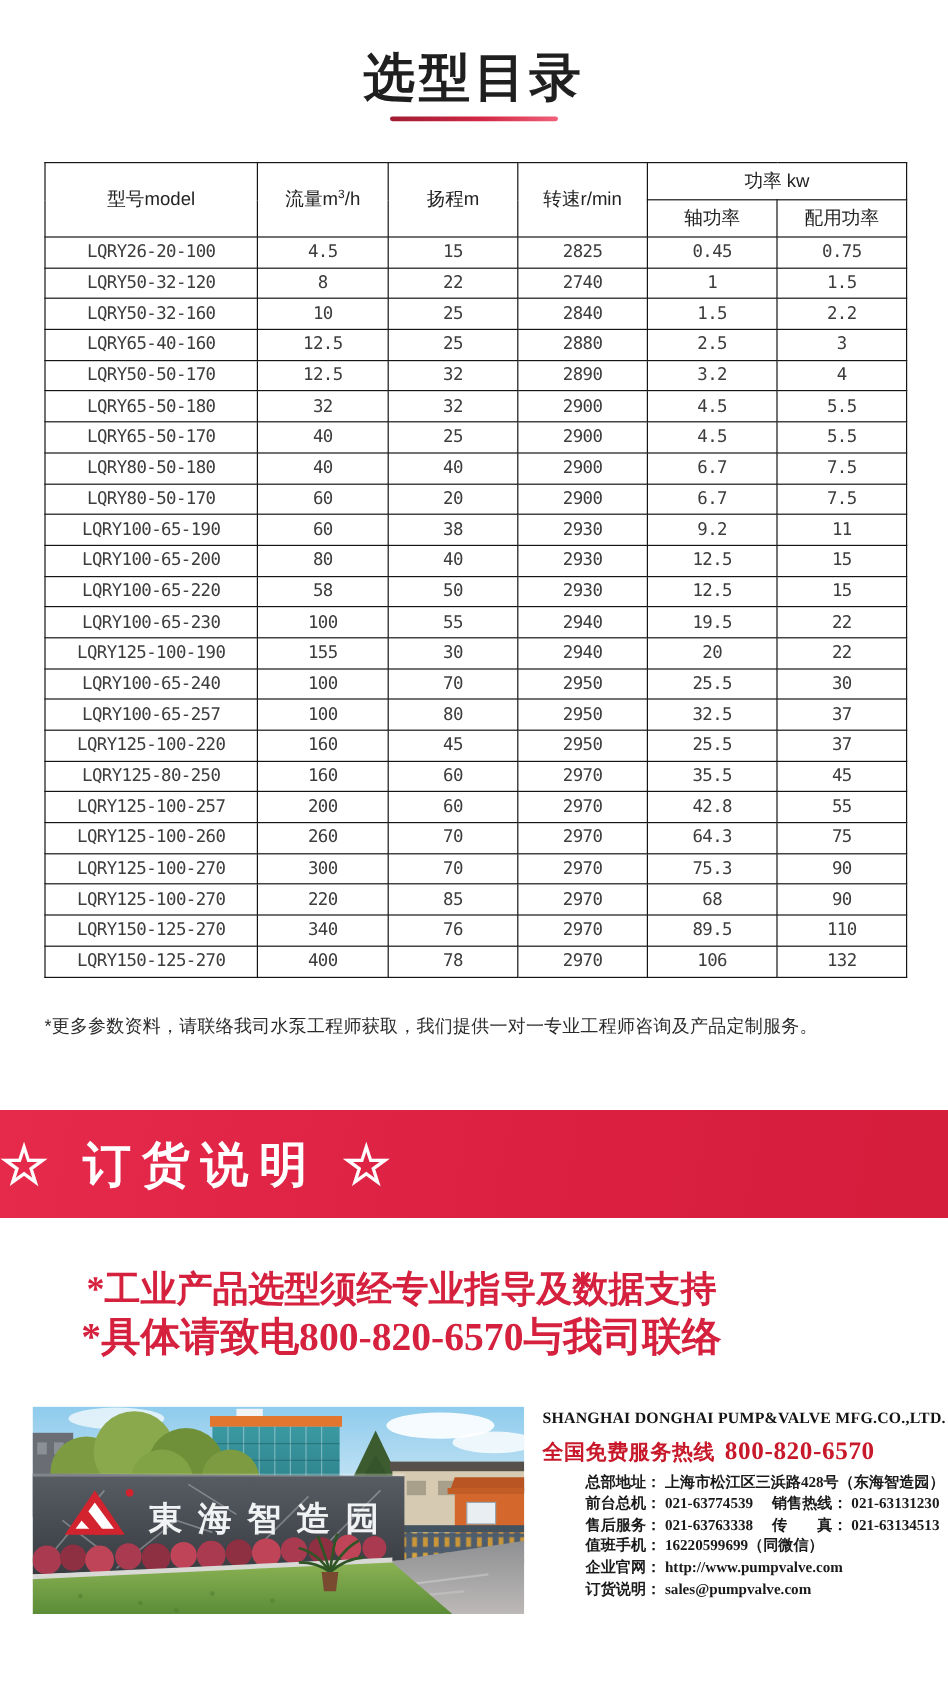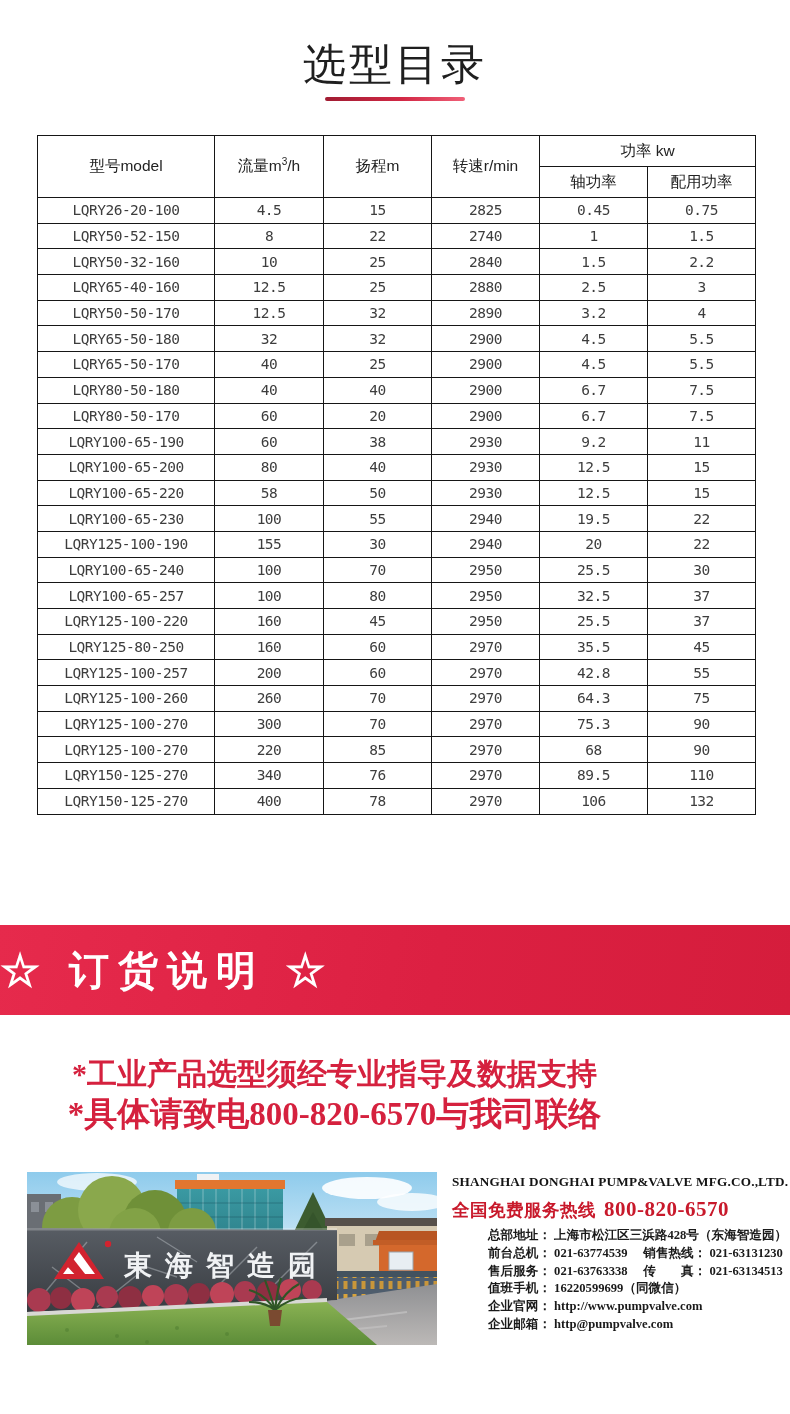--- a/index.html
+++ b/index.html
@@ -7,21 +7,21 @@
     position:relative;
     width:790px;height:1414px;
     background:#ffffff;
     font-family:"Liberation Sans", sans-serif;
     overflow:hidden;
   }
   
   .title{
     position:absolute;top:36px;left:0;width:790px;
     text-align:center;
-    font-size:43px;font-weight:400;color:#1f1f1f;
+    font-size:43px;font-weight:700;color:#1f1f1f;
     letter-spacing:3px;
   }
   .title-underline{
     position:absolute;top:97px;left:50%;
     transform:translateX(-50%);
     width:140px;height:4px;border-radius:2px;
     background:linear-gradient(90deg,#a01c32 0%,#d22845 55%,#f06078 100%);
   }
   
   .spec-table{
@@ -137,21 +137,21 @@
     <tbody>
         <tr>
           <td>LQRY26-20-100</td>
           <td>4.5</td>
           <td>15</td>
           <td>2825</td>
           <td>0.45</td>
           <td>0.75</td>
         </tr>
         <tr>
-          <td>LQRY50-52-150</td>
+          <td>LQRY50-32-120</td>
           <td>8</td>
           <td>22</td>
           <td>2740</td>
           <td>1</td>
           <td>1.5</td>
         </tr>
         <tr>
           <td>LQRY50-32-160</td>
           <td>10</td>
           <td>25</td>
@@ -323,20 +323,21 @@
           <td>LQRY150-125-270</td>
           <td>400</td>
           <td>78</td>
           <td>2970</td>
           <td>106</td>
           <td>132</td>
         </tr>
       </tbody>
   </table>
 
+  <div class="footnote">*更多参数资料，请联络我司水泵工程师获取，我们提供一对一专业工程师咨询及产品定制服务。</div>
 
   <div class="banner">
     <span class="banner-text">☆ 订货说明 ☆</span>
   </div>
 
   <div class="notice-line l1">*工业产品选型须经专业指导及数据支持</div>
   <div class="notice-line l2">*具体请致电800-820-6570与我司联络</div>
 
   <div class="photo">
     <svg width="410" height="173" viewBox="0 0 410 173">
@@ -504,17 +505,17 @@
     <div class="company-name-en">SHANGHAI DONGHAI PUMP&amp;VALVE MFG.CO.,LTD.</div>
     <div class="hotline">
       <span class="hl-label">全国免费服务热线</span><span class="hl-number">800-820-6570</span>
     </div>
     <div class="info-lines">
         <div class="info-line">总部地址： 上海市松江区三浜路428号（东海智造园）</div>
         <div class="info-line">前台总机： 021-63774539　 销售热线： 021-63131230</div>
         <div class="info-line">售后服务： 021-63763338　 传　　真： 021-63134513</div>
         <div class="info-line">值班手机： 16220599699（同微信）</div>
         <div class="info-line">企业官网： http://www.pumpvalve.com</div>
-        <div class="info-line">企业邮箱： http@pumpvalve.com</div>
+        <div class="info-line">订货说明： sales@pumpvalve.com</div>
       </div>
   </div>
 
 </div>
 
 </body></html>

